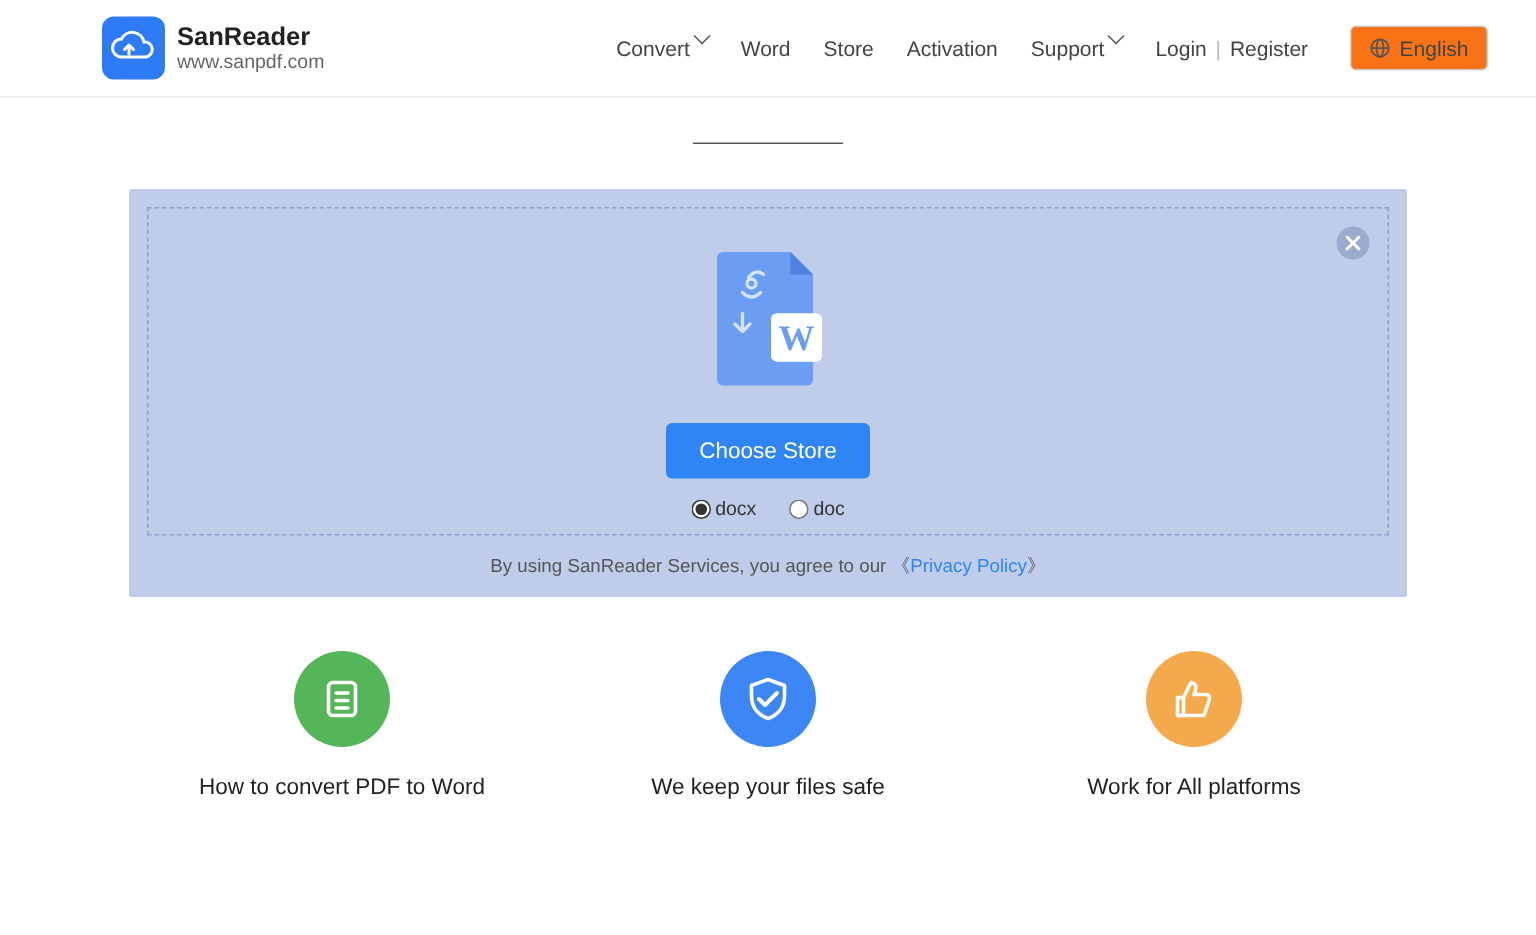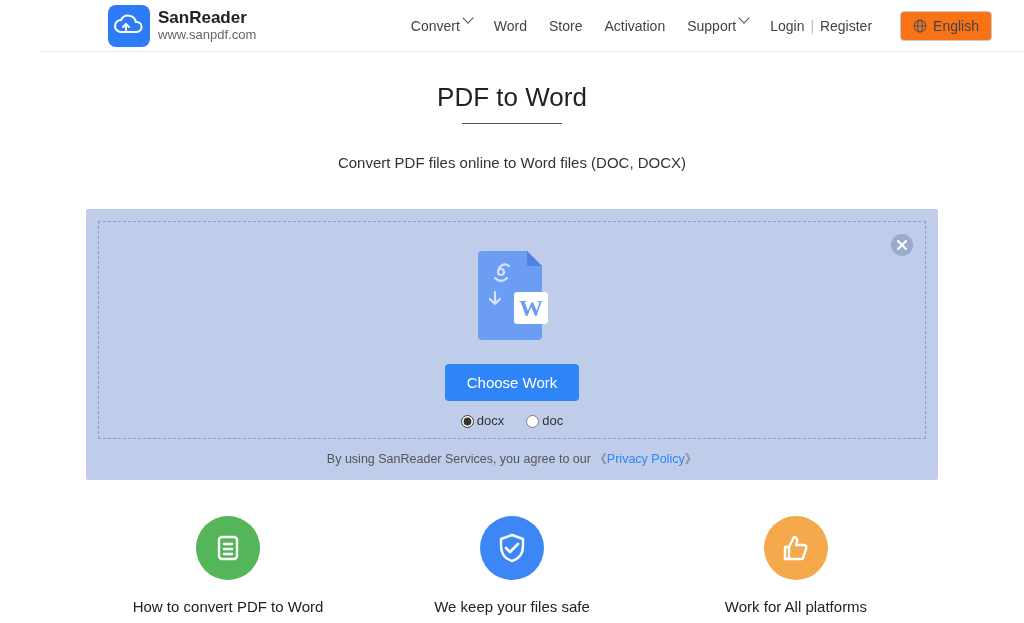--- a/index.html
+++ b/index.html
@@ -8,27 +8,26 @@
     background: #fff;
     color: #333;
     width: 1024px;
     height: 623px;
     overflow: hidden;
   }
   a { text-decoration: none; color: inherit; }
 
   
   .header {
-    height: 52px;
+    height: 65px;
     border-bottom: 1px solid #eaeaea;
     display: flex;
     align-items: center;
     padding: 0 32px 0 68px;
     justify-content: space-between;
-    margin-left: 40px;
   }
   .brand {
     display: flex;
     align-items: center;
     gap: 8px;
   }
   .brand-logo {
     width: 42px;
     height: 42px;
     background: #2e7bf6;
@@ -211,23 +210,21 @@
         <circle cx="12" cy="12" r="10" fill="none" stroke="#555" stroke-width="2"></circle>
         <ellipse cx="12" cy="12" rx="4" ry="10" fill="none" stroke="#555" stroke-width="2"></ellipse>
         <line x1="2" y1="12" x2="22" y2="12" stroke="#555" stroke-width="2"></line>
       </svg>
       <span>English</span>
     </span>
   </div>
 </div>
 
 <div class="main">
-  <div class="page-title">PDF to Word</div>
   <div class="title-underline"></div>
-  <div class="subtitle">Convert PDF files online to Word files (DOC, DOCX)</div>
 
   <div class="upload-panel">
     <div class="dashed-zone">
       <div class="close-btn">
         <svg width="10" height="10" viewBox="0 0 10 10">
           <line x1="1" y1="1" x2="9" y2="9" stroke="#fff" stroke-width="2" stroke-linecap="round"></line>
           <line x1="9" y1="1" x2="1" y2="9" stroke="#fff" stroke-width="2" stroke-linecap="round"></line>
         </svg>
       </div>
 
@@ -240,21 +237,21 @@
             <path d="M42 20 q-5 -4 -10 2"></path>
             <path d="M28 32 q6 6 12 0"></path>
             <path d="M26 50 v12 M26 62 l5 -5 M26 62 l-5 -5" transform="translate(2,-4)"></path>
           </g>
           <rect x="47" y="46" width="34" height="32" rx="4" fill="#fff" stroke="#6b9df2" stroke-width="0"></rect>
           <rect x="47" y="46" width="34" height="32" rx="4" fill="#fff"></rect>
           <text x="64" y="70" text-anchor="middle" font-family="Georgia, serif" font-size="24" font-weight="600" fill="#6b9df2">W</text>
         </svg>
       </div>
 
-      <button class="choose-btn">Choose Work</button>
+      <button class="choose-btn">Choose Store</button>
 
       <div class="radio-row">
         <label class="radio-opt">
           <input type="radio" name="fmt" checked="" style="">
           <span>docx</span>
         </label>
         <label class="radio-opt">
           <input type="radio" name="fmt" style="">
           <span>doc</span>
         </label>

